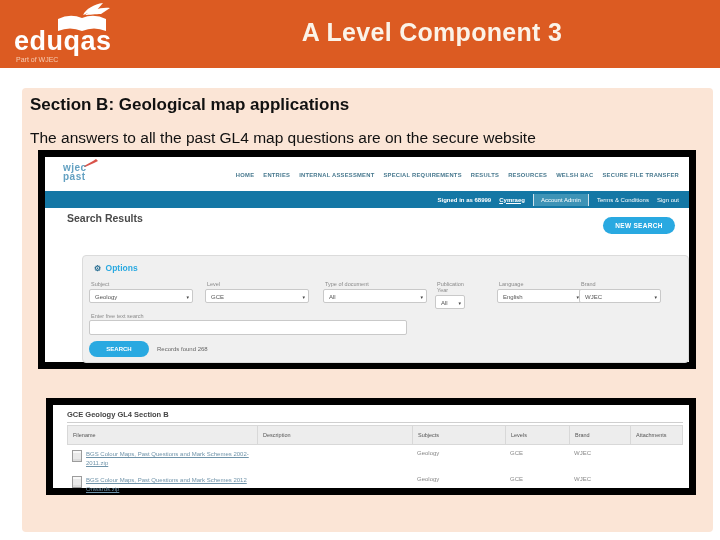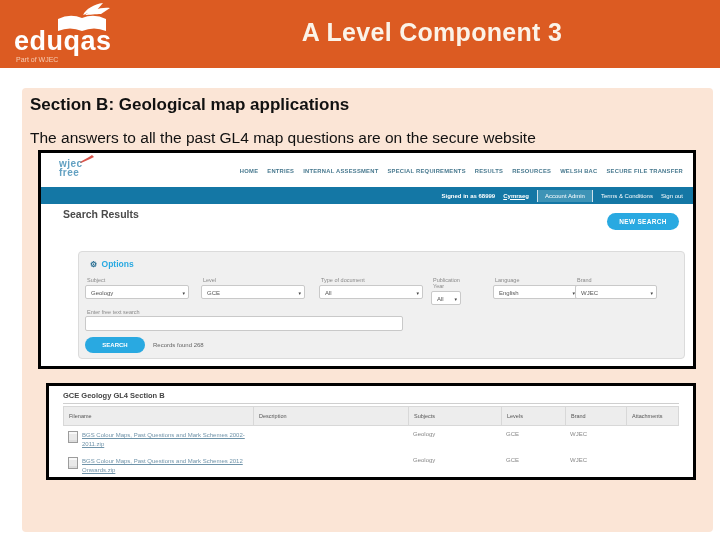--- a/index.html
+++ b/index.html
@@ -14,21 +14,21 @@
   .logo-sub{position:absolute;left:2px;top:54px;color:#f6cdb4;font-size:7px;}
   .slide-title{position:absolute;left:120px;right:0;top:18px;margin:0;text-align:center;
     color:#FBF3E8;font-size:25px;font-weight:bold;letter-spacing:0.3px;}
 
   
   .content{position:absolute;left:22px;top:88px;width:691px;height:444px;background:#FBE5D6;border-radius:4px;}
   .section-heading{position:absolute;left:8px;top:7px;font-size:17px;font-weight:bold;color:#111;text-align:center;}
   .section-sub{position:absolute;left:8px;top:29px;font-size:15.5px;color:#111;margin-top:12px;}
 
   
-  .shot{position:absolute;background:#ffffff;border:3px solid #000000;box-sizing:border-box;}
+  .shot{position:absolute;background:#ffffff;border:7px solid #000000;box-sizing:border-box;}
   .shot1{left:16px;top:62px;width:658px;height:219px;}
 
   .wlogo{position:absolute;left:18px;top:6px;color:#63A1C2;font-weight:bold;font-size:10px;line-height:9px;letter-spacing:0.5px;}
   .wlogo-pencil{position:absolute;left:38px;top:1px;}
   .site-nav{position:absolute;right:10px;top:15px;display:flex;gap:9px;}
   .site-nav span{font-size:5.8px;color:#47788E;letter-spacing:0.25px;font-weight:bold;white-space:nowrap;cursor:pointer;}
 
   .acct-bar{position:absolute;left:0;top:34px;width:100%;height:17px;background:#1477A5;display:flex;align-items:center;justify-content:flex-end;gap:8px;padding-right:10px;box-sizing:border-box;}
   .acct-bar span{color:#ffffff;font-size:6px;white-space:nowrap;}
   .acct-signed{font-weight:bold;}
@@ -54,21 +54,21 @@
   .f-year{left:352px;width:30px;}
   .f-lang{left:414px;width:86px;}
   .f-brand{left:496px;width:82px;}
   .free-label{position:absolute;left:8px;top:57px;font-size:5.5px;color:#8a8a8a;}
   .free-input{position:absolute;left:6px;top:64px;width:318px;height:15px;background:#fff;border:1px solid #c9c9c9;border-radius:2px;box-sizing:border-box;font-size:6px;padding:0 4px;font-family:"Liberation Sans",sans-serif;}
   .btn-search{position:absolute;left:6px;top:85px;width:60px;height:16px;background:#29A9E1;border:none;border-radius:8px;
      color:#fff;font-size:6px;font-weight:bold;font-family:"Liberation Sans",sans-serif;cursor:pointer;}
   .records{position:absolute;left:74px;top:90px;font-size:6px;color:#666;}
 
   
-  .shot2{left:24px;top:295px;width:650px;height:97px;}
+  .shot2{left:24px;top:310px;width:650px;height:97px;}
   .res-title{position:absolute;left:14px;top:5px;font-size:7.5px;font-weight:bold;color:#444;}
   .res-rule{position:absolute;left:14px;top:17px;width:616px;height:0;border-top:1px solid #cfcfcf;}
   .res-grid{display:grid;grid-template-columns:190px 155px 93px 64px 61px 53px;position:absolute;left:14px;width:616px;}
   .res-head{top:20px;background:#EDEDED;}
   .res-head .hcell{border:1px solid #D8D8D8;border-right:none;font-size:5.5px;color:#555;padding:6px 0 6px 5px;}
   .res-head .hcell:last-child{border-right:1px solid #D8D8D8;}
   .res-row1{top:40px;}
   .res-row2{top:66px;}
   .res-row .cell{font-size:6px;color:#888;padding:5px 0 0 5px;}
   .fname{font-size:5.8px;line-height:9px;color:#6F93A9;}
@@ -95,21 +95,21 @@
     <h1 class="slide-title">A Level Component 3</h1>
   </div>
 
   <div class="content">
     <div class="section-heading">Section B: Geological map applications</div>
     <div class="section-sub">The answers to all the past GL4 map questions are on the secure website</div>
 
     <div class="shot shot1">
       <div class="wlogo">
         <div>wjec</div>
-        <div>free</div>
+        <div>past</div>
       </div>
       <svg class="wlogo-pencil" width="16" height="9" viewBox="0 0 16 9">
         <path d="M1 8 L10 3 L13 1 L15 3 L11 5 L2 9 Z" fill="#D9534A"></path>
         <path d="M1 8 L3 7 L2 9 Z" fill="#8a8a8a"></path>
       </svg>
 
       <div class="site-nav">
         <span>HOME</span>
         <span>ENTRIES</span>
         <span>INTERNAL ASSESSMENT</span>

